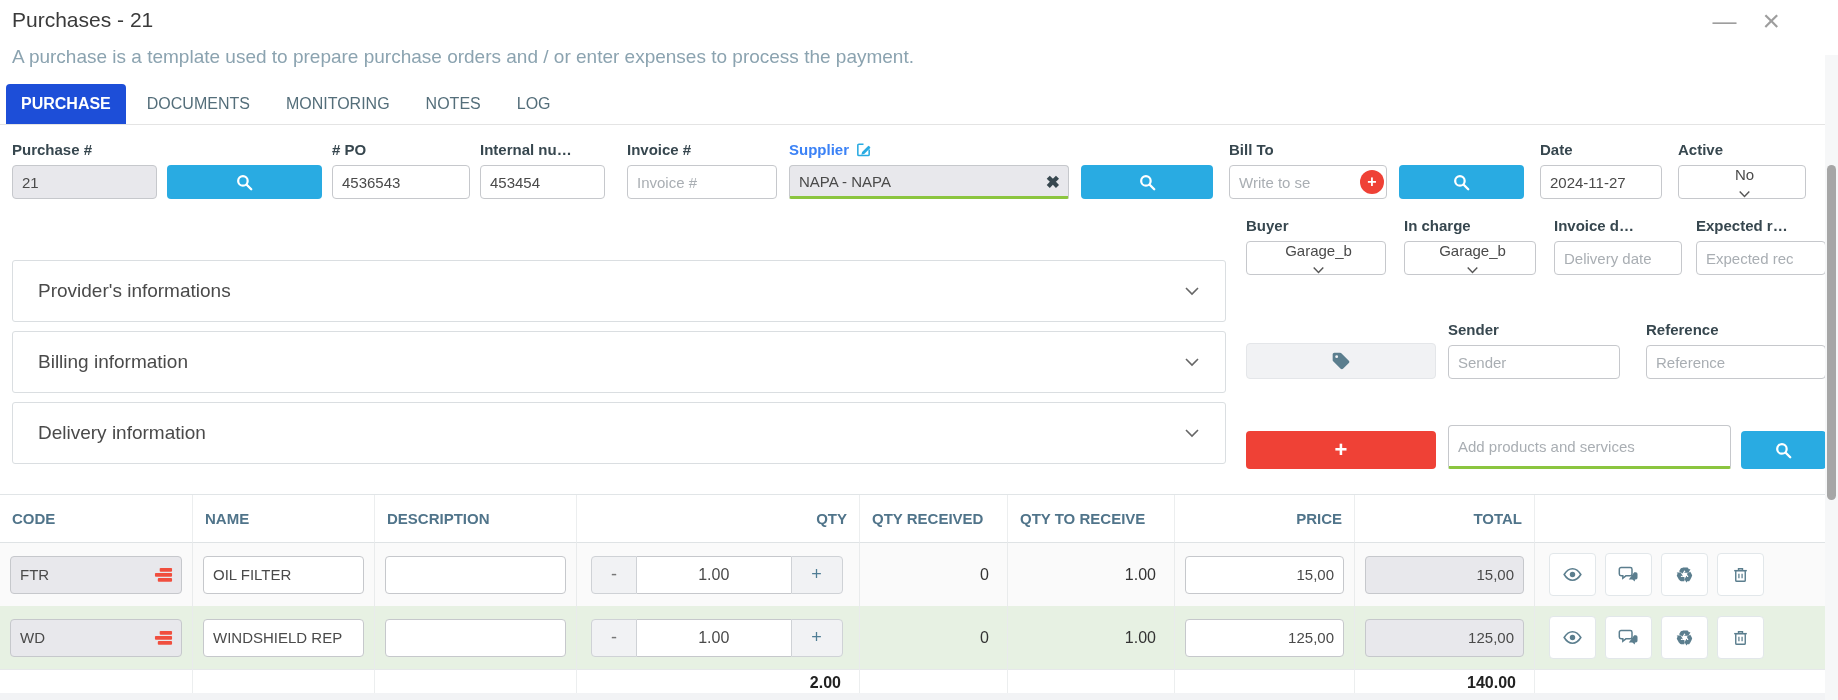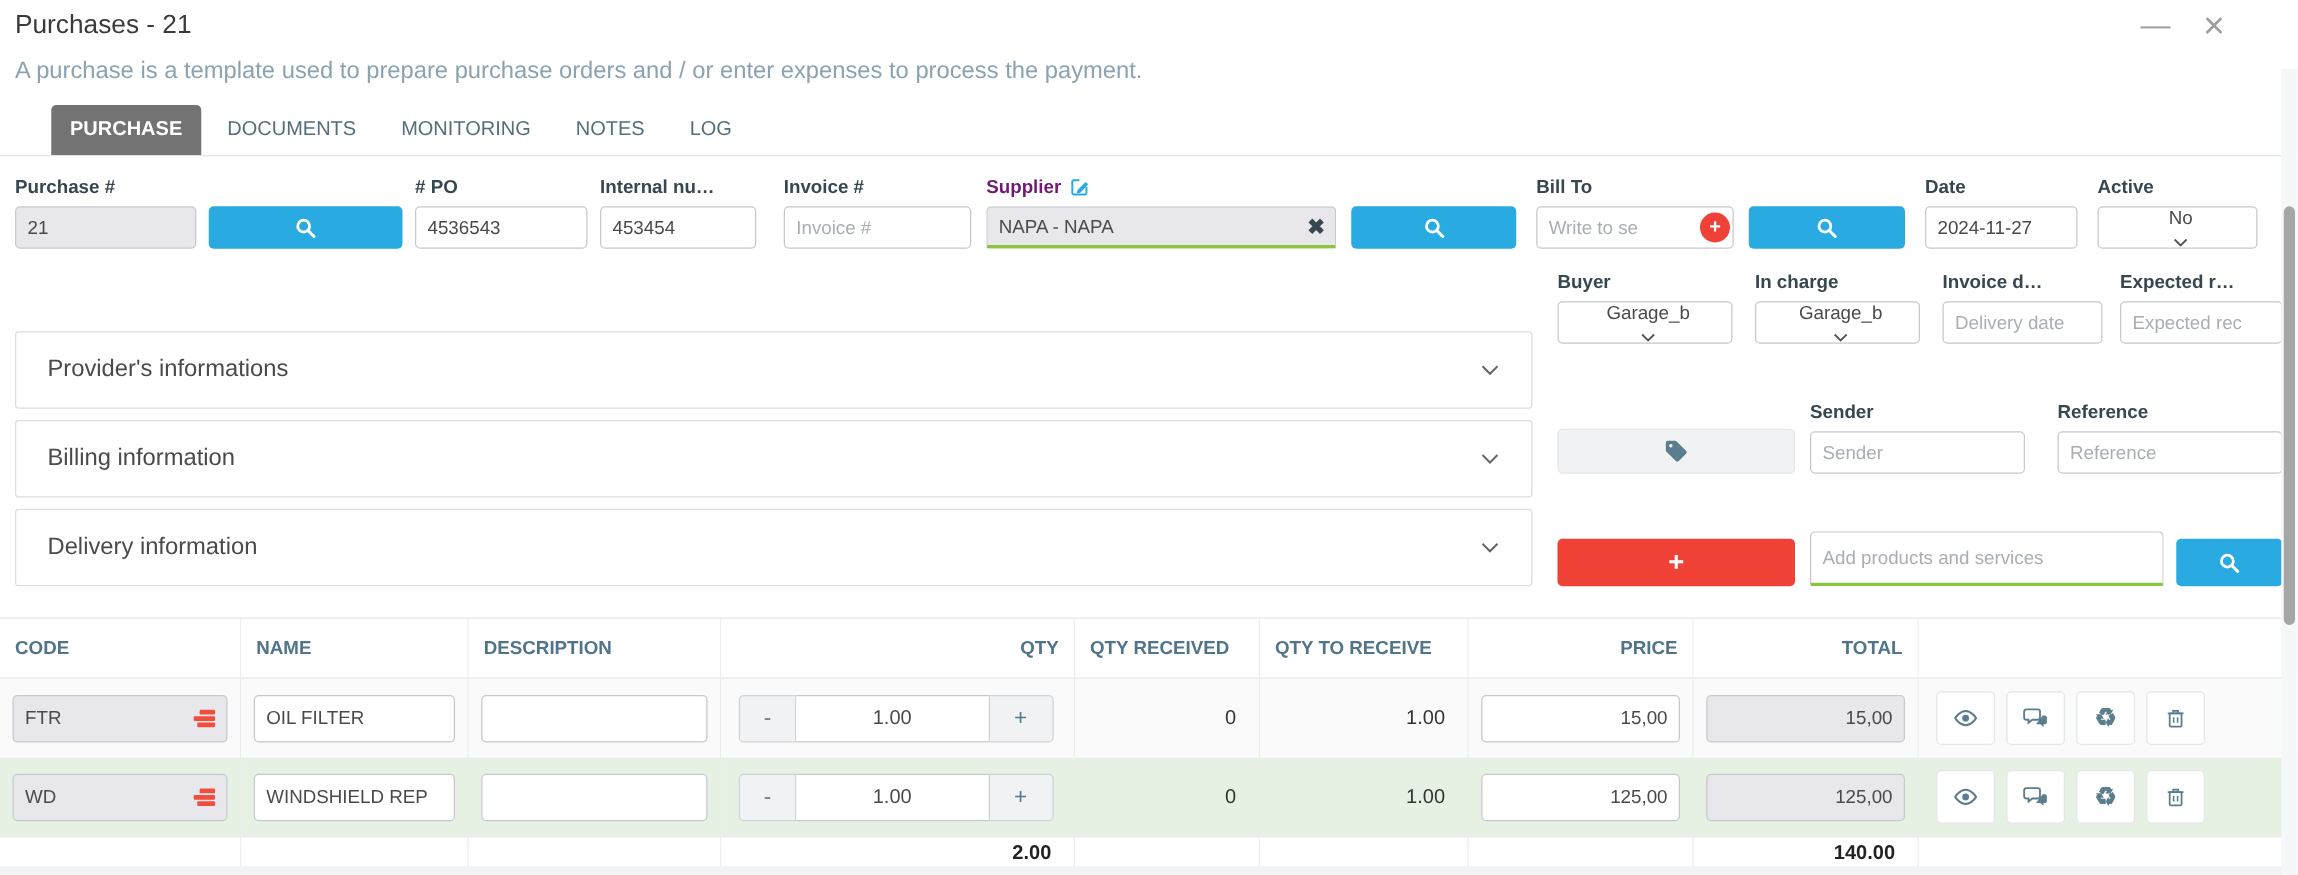--- a/index.html
+++ b/index.html
@@ -11,26 +11,26 @@
   
   .titlebar { display:flex; justify-content:space-between; align-items:flex-start; padding:8px 58px 0 12px; }
   .title { font-size:21px; color:#3a3a3a; }
   .winctrls { display:flex; gap:26px; align-items:center; margin-top:2px; }
   .winbtn { color:#9e9e9e; font-size:24px; line-height:22px; cursor:pointer; font-weight:400; }
   .winbtn.close { font-size:30px; line-height:22px; }
   .subtitle { margin:14px 12px 0; font-size:19px; color:#8ba3b0; }
   
   .tabbar { display:flex; margin-top:16px; padding-left:6px; border-bottom:1px solid #e4e4e4; align-items:flex-end; }
   .tab { font-size:16px; color:#546e7a; padding:11px 15px; cursor:pointer; margin-right:6px; white-space:nowrap; }
-  .tab.active { background:#737373; color:#fff; font-weight:700; border-radius:4px 4px 0 0;margin-left:35px; }
+  .tab.active { background:#1d4ed8; color:#fff; font-weight:700; border-radius:4px 4px 0 0; }
   
   .formrow { display:flex; align-items:flex-end; padding:0 12px; margin-top:16px; }
   .fg { display:flex; flex-direction:column; }
   .fg > label { font-size:15px; font-weight:700; color:#37474f; margin-bottom:7px; white-space:nowrap; overflow:hidden; }
-  .fg > label.blue { color:#701a75; display:flex; align-items:center; gap:6px; }
+  .fg > label.blue { color:#3b82f6; display:flex; align-items:center; gap:6px; }
   input, .selectbox {
     height:34px; border:1px solid #c6c8cc; border-radius:4px; padding:0 9px;
     font-size:15px; font-family:"Liberation Sans",sans-serif; color:#4a4a4a; background:#fff; width:100%;
   }
   input::placeholder { color:#a9aeb3; }
   input.gray { background:#e8e8ec; }
   .greenline { border-bottom:3px solid #8bc53f !important; border-radius:4px 4px 2px 2px; }
   .ctrlwrap { position:relative; display:flex; }
   .clear-x { position:absolute; right:9px; top:50%; transform:translateY(-50%); color:#37474f; font-size:17px; font-weight:700; cursor:pointer; }
   .badge {
@@ -40,21 +40,21 @@
     box-shadow:0 0 0 2px #fff; cursor:pointer;
   }
   .searchbtn {
     height:34px; background:#29abe2; border:none; border-radius:4px;
     display:flex; align-items:center; justify-content:center; cursor:pointer;
   }
   .selectbox { display:flex; align-items:center; justify-content:space-between; cursor:pointer; padding-right:8px;flex-direction:column; }
   .selectbox span { padding-left:4px; }
   
   .mid { display:flex; padding:0 12px; margin-top:18px; height:252px; }
-  .panels { flex:1; margin-right:20px; margin-top:43px; display:flex; flex-direction:column; gap:9px;justify-content:flex-end; }
+  .panels { flex:1; margin-right:20px; margin-top:43px; display:flex; flex-direction:column; gap:9px; }
   .panel {
     border:1px solid #dadee1; border-radius:3px; height:62px; background:#fff;
     display:flex; align-items:center; justify-content:space-between; padding:0 25px; cursor:pointer;
   }
   .panel .pt { font-size:19px; color:#4a4a4a; }
   .rightcol { width:580px; display:flex; flex-direction:column; justify-content:space-between; }
   .rrow { display:flex; align-items:flex-end; }
   .tagbtn { width:190px; height:36px; background:#f1f2f4; border:1px solid #e4e6e9; border-radius:4px;
     display:flex; align-items:center; justify-content:center; cursor:pointer; }
   .redbtn { width:190px; height:38px; background:#ef4136; border:none; border-radius:4px; color:#fff;

